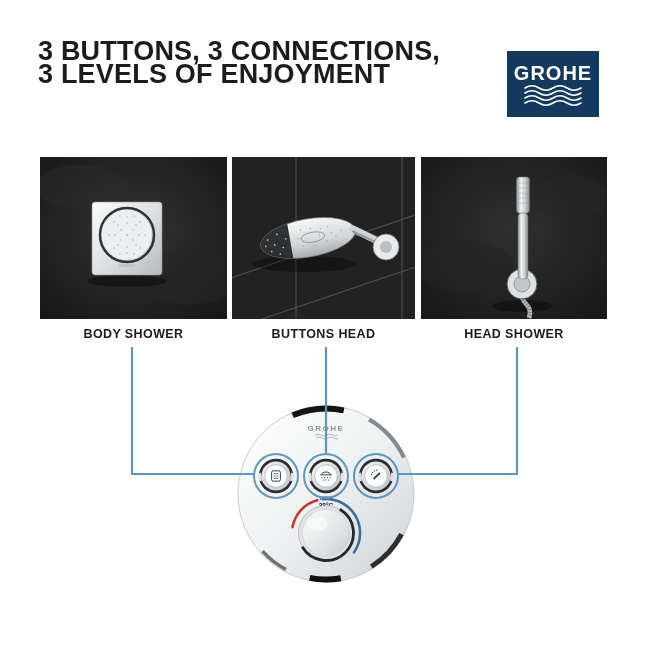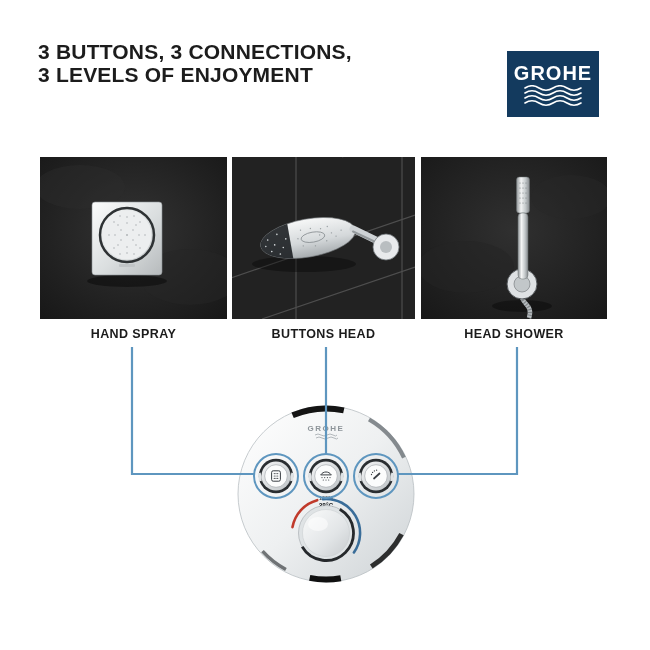--- a/index.html
+++ b/index.html
@@ -3,21 +3,21 @@
 <meta charset="utf-8">
 <style>
   html,body{margin:0;padding:0;}
   body{
     width:650px;height:650px;position:relative;background:#ffffff;
     font-family:"Liberation Sans", sans-serif;overflow:hidden;
   }
   
   .headline{
     position:absolute;left:38px;top:40px;width:430px;
-    font-size:21px;line-height:23px;font-weight:bold;color:#1c1c1c;
+    font-size:27px;line-height:23px;font-weight:bold;color:#1c1c1c;
     letter-spacing:.2px;
   }
   .logo-box{
     position:absolute;left:507px;top:51px;width:92px;height:66px;
     background:#133a5e;display:flex;flex-direction:column;
     align-items:center;justify-content:center;
   }
   .logo-text{
     color:#ffffff;font-weight:bold;font-size:20px;letter-spacing:1px;
     line-height:20px;margin-top:2px;
@@ -207,21 +207,21 @@
         <circle cx="102" cy="41" r=".6"></circle>
         <circle cx="105" cy="41" r=".6"></circle>
     <circle cx="99" cy="46" r=".6"></circle>
         <circle cx="102" cy="46" r=".6"></circle>
         <circle cx="105" cy="46" r=".6"></circle>
   </g>
   <rect x="97" y="56" width="10" height="66" rx="4" fill="url(#wand)" stroke="#6f7477" stroke-width=".5"></rect>
 </svg>
 </div>
 
-<div class="caption" id="caption-1">HAND SPRAY</div>
+<div class="caption" id="caption-1">BODY SHOWER</div>
 <div class="caption" id="caption-2">BUTTONS HEAD</div>
 <div class="caption" id="caption-3">HEAD SHOWER</div>
 
 <svg id="diagram" width="650" height="650" viewBox="0 0 650 650">
   <defs>
     <linearGradient id="plate" x1="0" y1="0" x2="1" y2="1">
       <stop offset="0" stop-color="#ffffff"></stop>
         <stop offset=".5" stop-color="#eef0f1"></stop>
         <stop offset="1" stop-color="#cdd2d5"></stop>
     </linearGradient>

